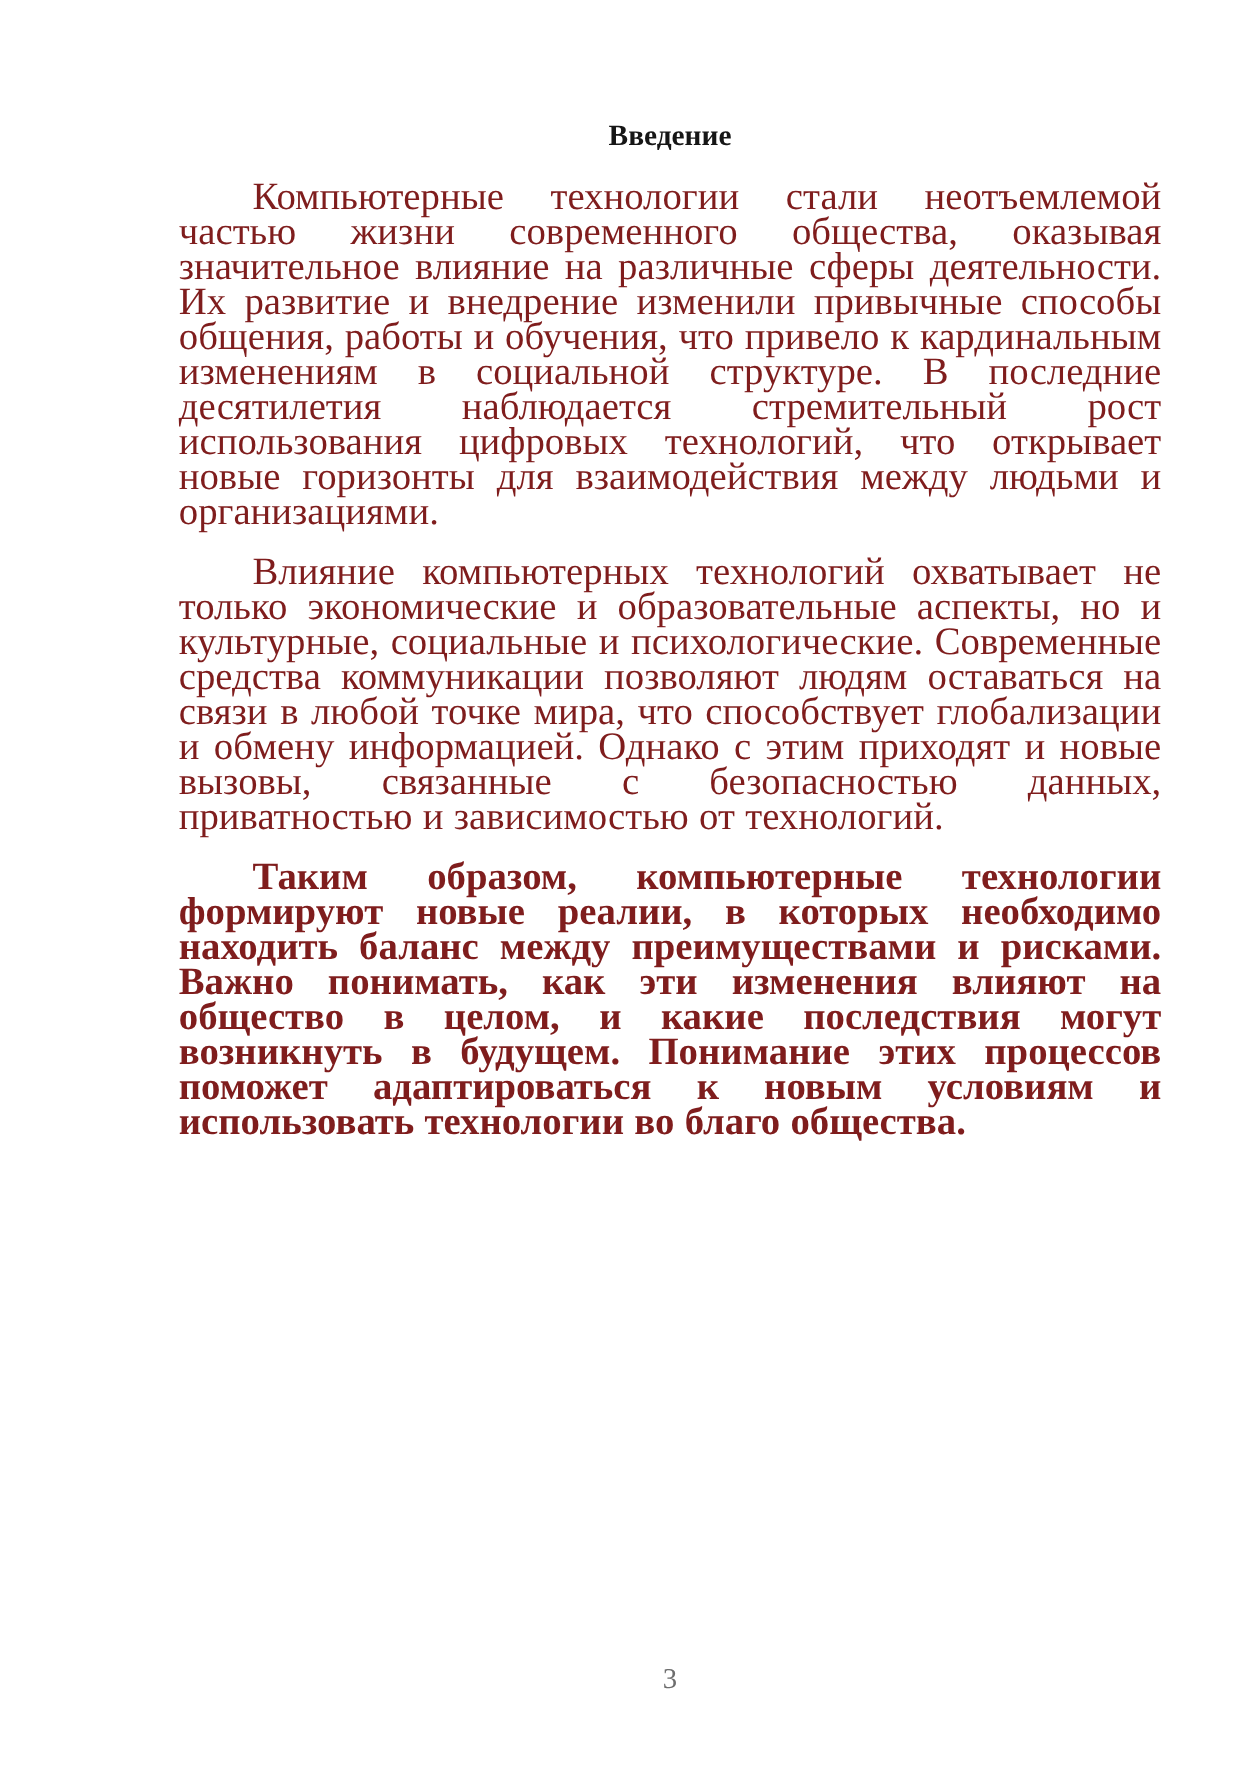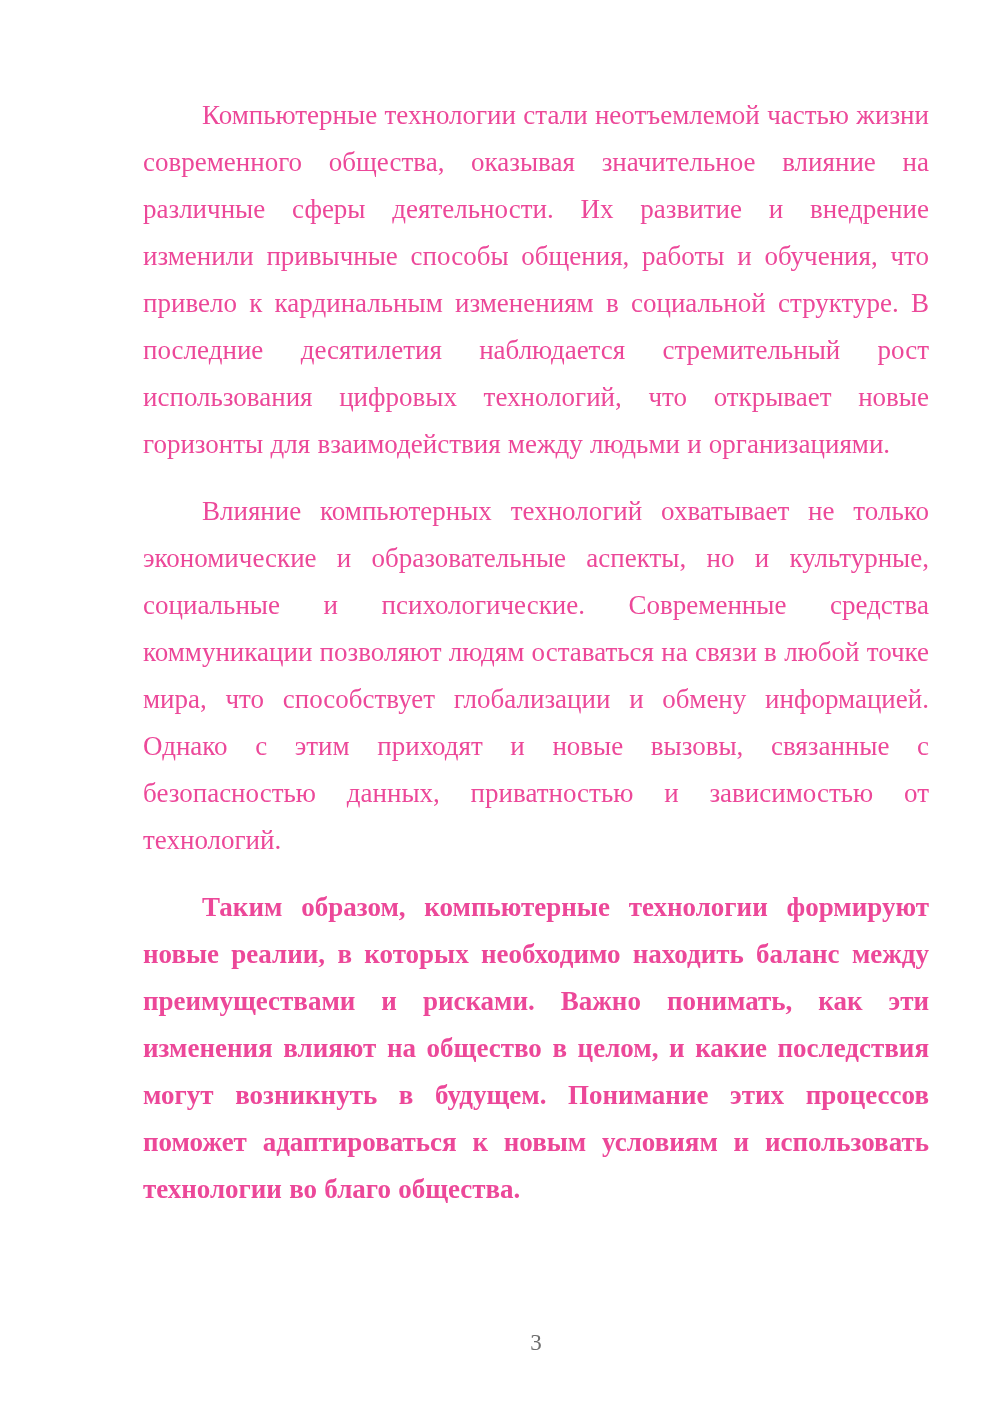--- a/index.html
+++ b/index.html
@@ -23,25 +23,25 @@
   }
   .doc-title {
     font-size: 23.5px;
     line-height: 35px;
     font-weight: bold;
     text-align: center;
     color: #161616;
     margin-bottom: 16px;
   }
   .doc-paragraph {
-    font-size: 27px;
-    line-height: 47px;
+    font-size: 31px;
+    line-height: 28px;
     text-align: justify;
     text-indent: 59px;
-    color: #ec4899;
+    color: #7f1d1d;
     margin-bottom: 20px;
     word-spacing: 0.5px;
   }
   .doc-paragraph:last-of-type { margin-bottom: 0; font-weight: bold; }
   .page-footer {
     position: absolute;
     top: 1329px;
     left: 143px;
     width: 786px;
     text-align: center;
@@ -50,20 +50,21 @@
     font-size: 23px;
     line-height: 28px;
     color: #6e6e6e;
   }
 </style>
 </head>
 <body>
 
 <div class="page">
   <div class="content">
+    <h1 class="doc-title">Введение</h1>
     <p class="doc-paragraph">Компьютерные технологии стали неотъемлемой частью жизни современного общества, оказывая значительное влияние на различные сферы деятельности. Их развитие и внедрение изменили привычные способы общения, работы и обучения, что привело к кардинальным изменениям в социальной структуре. В последние десятилетия наблюдается стремительный рост использования цифровых технологий, что открывает новые горизонты для взаимодействия между людьми и организациями.</p>
     <p class="doc-paragraph">Влияние компьютерных технологий охватывает не только экономические и образовательные аспекты, но и культурные, социальные и психологические. Современные средства коммуникации позволяют людям оставаться на связи в любой точке мира, что способствует глобализации и обмену информацией. Однако с этим приходят и новые вызовы, связанные с безопасностью данных, приватностью и зависимостью от технологий.</p>
     <p class="doc-paragraph">Таким образом, компьютерные технологии формируют новые реалии, в которых необходимо находить баланс между преимуществами и рисками. Важно понимать, как эти изменения влияют на общество в целом, и какие последствия могут возникнуть в будущем. Понимание этих процессов поможет адаптироваться к новым условиям и использовать технологии во благо общества.</p>
   </div>
   <div class="page-footer">
     <span class="page-number">3</span>
   </div>
 </div>
 
 </body></html>

